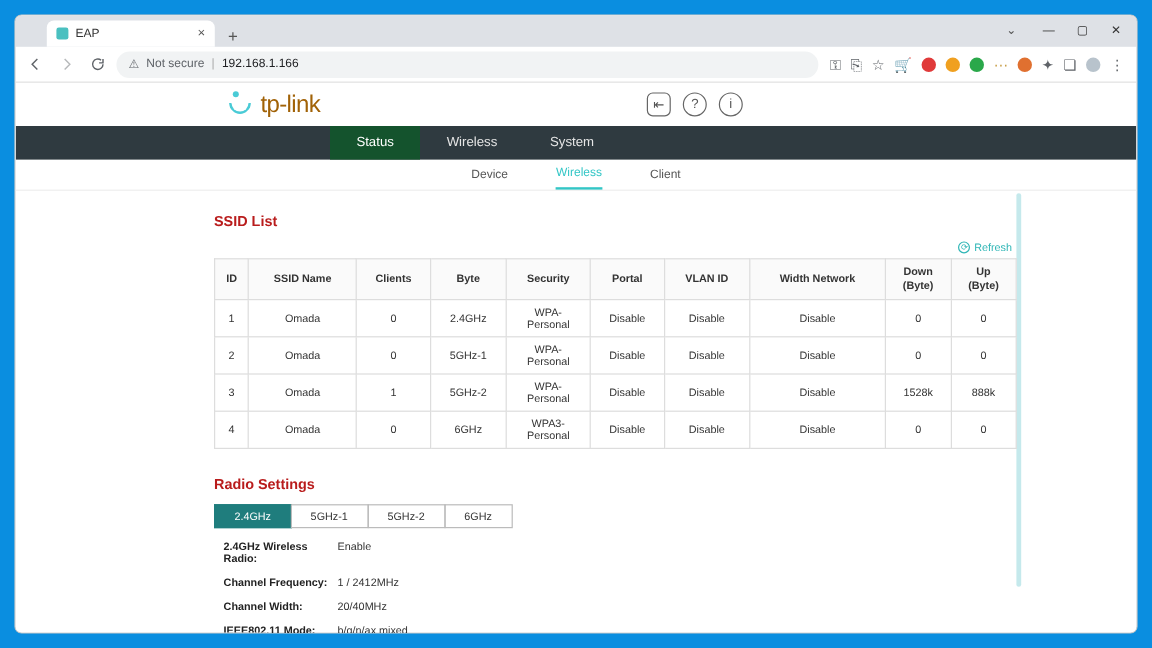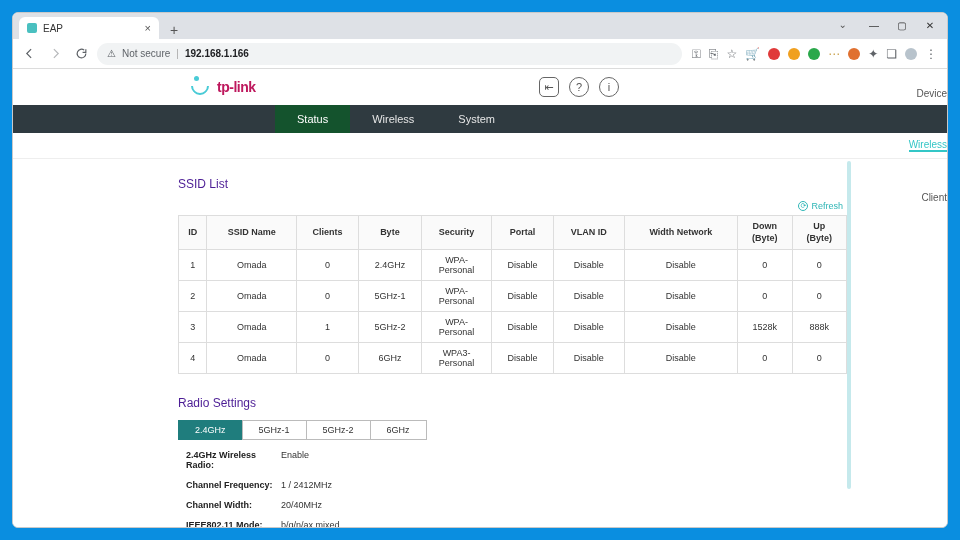--- a/index.html
+++ b/index.html
@@ -4,21 +4,21 @@
 <style>
   * { box-sizing: border-box; margin: 0; padding: 0; font-family: Arial, Helvetica, sans-serif; }
   body { background: #0a8ee0; width: 960px; height: 540px; overflow: hidden; }
 
   
   .win {
     position: absolute; top: 12px; left: 12px; right: 12px; bottom: 12px;
     background: #fff; border: 1px solid #c9c9c9; border-radius: 6px; overflow: hidden;
   }
   .tabstrip {
-    height: 26px; background: #dee1e6; display: flex; align-items: flex-end; position: relative;
+    height: 26px; background: #dee1e6; display: flex; align-items: flex-end; position: relative; padding-left: 20px;
   }
   .tab {
     height: 22px; margin-left: 6px; background: #fff; border-radius: 6px 6px 0 0;
     display: flex; align-items: center; padding: 0 8px; font-size: 10px; color: #333;
     width: 140px; gap: 6px;
   }
   .tab .fav { width: 10px; height: 10px; background:#4ac0c0; border-radius:2px; }
   .tab .x { margin-left:auto; color:#555; font-size:11px; }
   .newtab { width:18px; height:18px; margin-left:6px; color:#555; font-size:14px; display:flex;align-items:center;justify-content:center; }
   .wincontrols { position:absolute; right:4px; top:2px; display:flex; gap:2px; }
@@ -27,50 +27,50 @@
 
   .addrbar {
     height: 30px; background:#fff; border-bottom:1px solid #dcdcdc; display:flex; align-items:center; padding:0 6px; gap:6px;
   }
   .iconbtn { width:20px; height:20px; display:flex; align-items:center; justify-content:center; color:#5f6368; font-size:13px; border-radius:50%; }
   .iconbtn svg { width:13px; height:13px; }
   .omni {
     flex:1; height:22px; background:#f1f3f4; border-radius:12px; display:flex; align-items:center; padding:0 10px; gap:6px; font-size:10px; color:#5f6368;
   }
   .omni .warn { font-size:10px; }
-  .omni .url { color:#202124;font-weight:bold; }
+  .omni .url { color:#202124; }
   .exticons { display:flex; align-items:center; gap:8px; padding:0 4px; }
   .ext { width:12px; height:12px; border-radius:50%; }
 
   
   .page { position:absolute; top:56px; left:0; right:0; bottom:0; background:#fff; overflow:hidden; }
 
   .brandbar { height:36px; display:flex; align-items:center; padding:0 18px; }
   .logo { display:flex; align-items:center; gap:6px; margin-left:160px; }
   .logo-mark { width:20px; height:20px; position:relative; }
   .logo-mark::before { content:''; position:absolute; width:14px; height:14px; border:2.5px solid #4acbd6; border-radius:50%; border-top-color:transparent; border-right-color:transparent; left:0; top:0; transform:rotate(-45deg);}
   .logo-mark::after { content:''; position:absolute; width:5px; height:5px; background:#4acbd6; border-radius:50%; left:3px; top:-1px;}
-  .logo-text { font-size:14px; color:#be185d; font-weight:700; letter-spacing:-0.5px;}
+  .logo-text { font-size:20px; color:#a16207; font-weight:400; letter-spacing:-0.5px;}
   .brand-right { margin-left:auto; display:flex; gap:10px; padding-right:310px;}
   .circbtn { width:20px; height:20px; border:1.5px solid #666; border-radius:5px; display:flex;align-items:center;justify-content:center;font-size:11px;color:#555;}
   .circbtn.round { border-radius:50%; }
 
   .mainnav { height:28px; background:#2f3a40; display:flex; padding-left:262px; }
   .mainnav .mitem { color:#e6e6e6; font-size:11px; padding:0 22px; display:flex; align-items:center; cursor:pointer;}
   .mainnav .mitem.active { background:#14532d; color:#fff; }
 
-  .subnav { height:26px; border-bottom:1px solid #eee; display:flex; justify-content:center; gap:40px; align-items:flex-end;flex-direction:column; }
+  .subnav { height:26px; border-bottom:1px solid #eee; display:flex; justify-content:center; gap:40px; align-items:center; }
   .subnav .sitem { font-size:10px; color:#555; height:100%; display:flex; align-items:center; cursor:pointer; }
   .subnav .sitem.active { color:#33c6c6; border-bottom:2px solid #33c6c6; }
 
   .content { position:absolute; top:90px; left:0; right:0; bottom:0; overflow-y:auto; padding:10px 100px 20px 165px; }
   .content::-webkit-scrollbar { display:none; }
   .scroll-ind { position:absolute; right:96px; top:92px; width:4px; height:328px; background:#c5e9ec; border-radius:2px;}
 
-  h3.sec { font-size:12px; font-weight:normal; color:#4c1d95; margin:8px 0 10px 0; }
+  h3.sec { font-size:12px; font-weight:bold; color:#b91c1c; margin:8px 0 10px 0; }
 
   .refresh { display:flex; justify-content:flex-end; margin:2px 4px 4px 0; }
   .refresh a { color:#2fb6b6; font-size:9px; text-decoration:none; display:flex; align-items:center; gap:3px;}
   .refresh .ric { width:10px;height:10px;border:1.5px solid #2fb6b6;border-radius:50%;display:flex;align-items:center;justify-content:center;font-size:7px;}
 
   table.ssid { width:100%; border-collapse:collapse; font-size:9px; color:#333; }
   table.ssid th, table.ssid td { border:1px solid #ddd; padding:5px 4px; text-align:center; }
   table.ssid th { background:#fafafa; font-weight:bold; font-size:9px; line-height:1.3; }
   table.ssid td { height:24px; }
 

